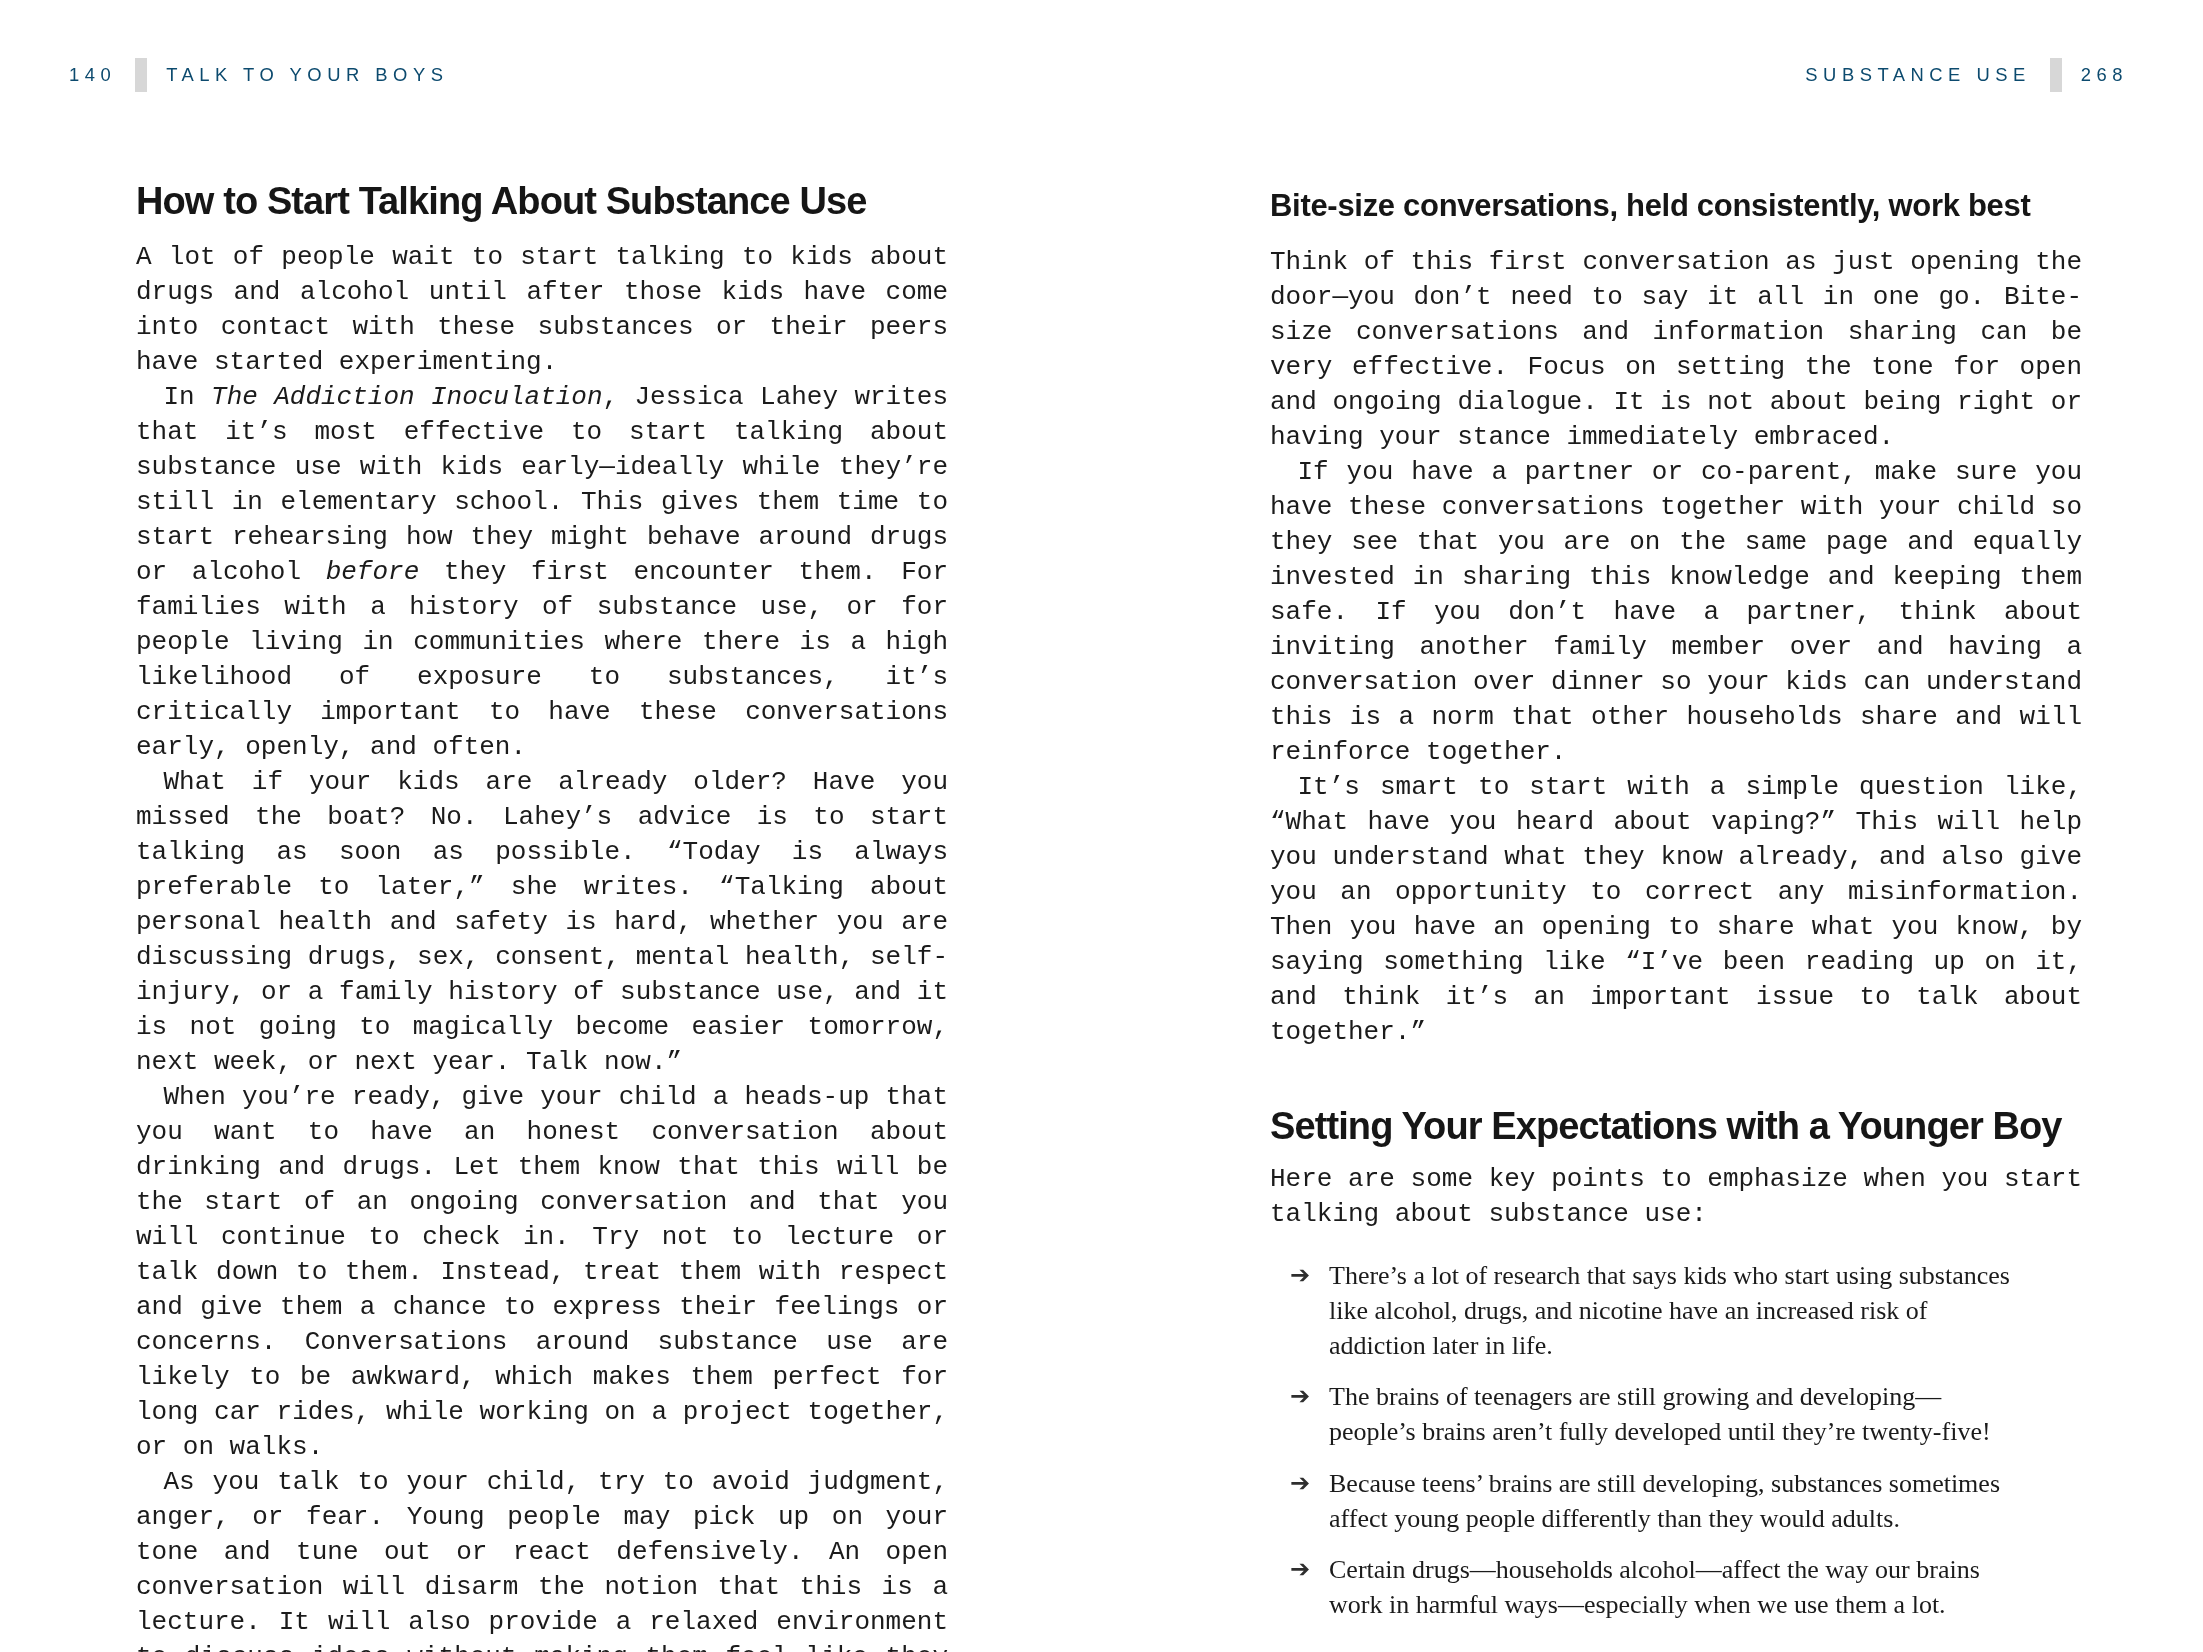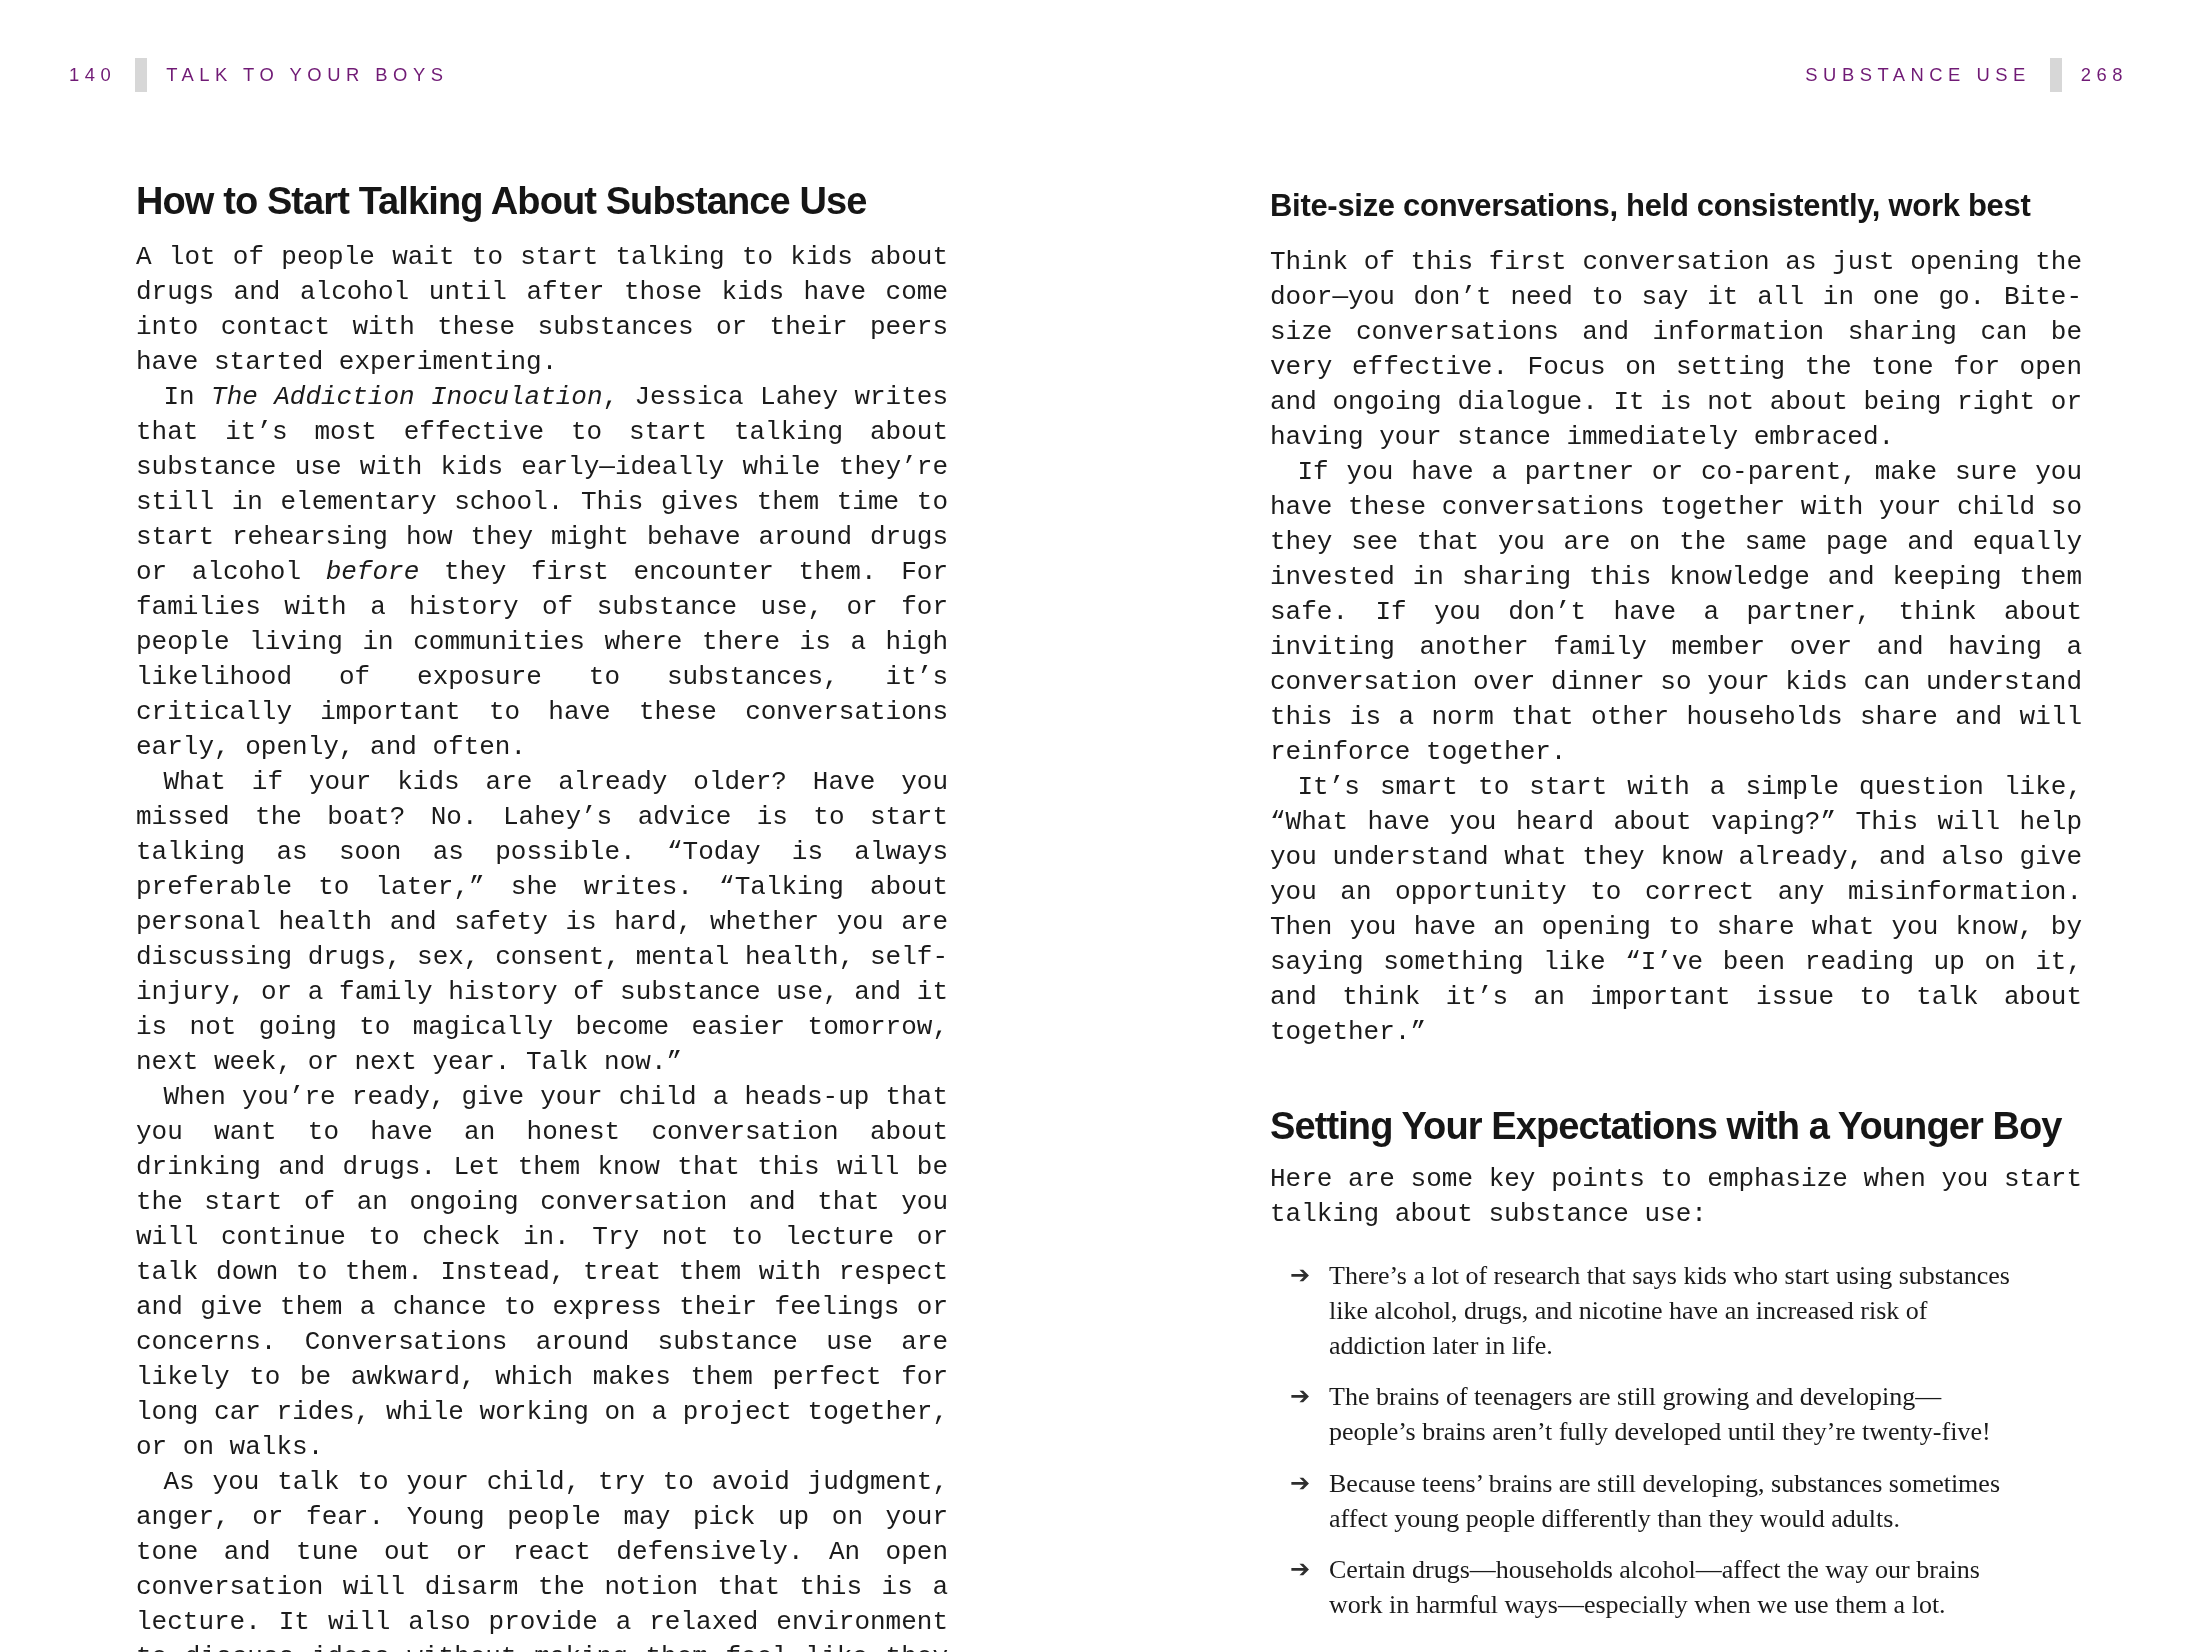--- a/index.html
+++ b/index.html
@@ -15,21 +15,21 @@
 
   
   .rh {
     position: absolute;
     top: 57px;
     height: 35px;
     display: flex;
     align-items: center;
     font-family: "Liberation Sans", sans-serif;
     font-size: 18.4px;
-    color: #701a75;
+    color: #0c4a6e;
   }
   .rh-left  { left: 69px;  column-gap: 19px; }
   .rh-right { right: 76px; column-gap: 19px; }
   .rh .num   { letter-spacing: 5.5px; }
   .rh .title { letter-spacing: 5.5px; }
   .rh .bar {
     width: 12px;
     height: 34px;
     background: var(--divider, #d7d7d7);
     display: inline-block;

